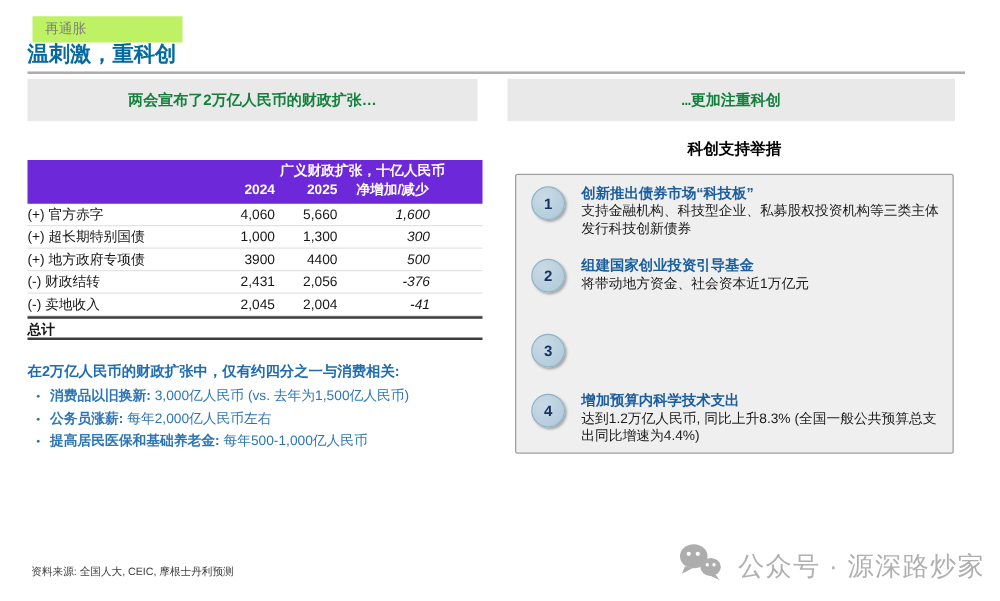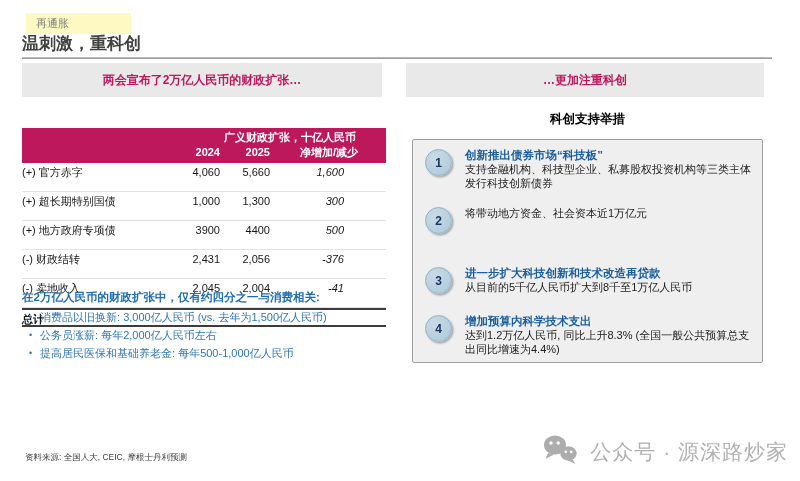--- a/index.html
+++ b/index.html
@@ -1,49 +1,49 @@
 <!DOCTYPE html>
 <html><head>
 <meta charset="utf-8">
 <style>
   * { margin:0; padding:0; box-sizing:border-box; }
   body { font-family:"Liberation Sans","DejaVu Sans",sans-serif; background:#fff; }
   .slide { position:relative; width:800px; height:481px; background:#ffffff; overflow:hidden; }
 
-  .tag { position:absolute; left:26px; top:13px; width:105px; height:21px; background:#fef9c3;
+  .tag { position:absolute; left:26px; top:13px; width:120px; height:21px; background:#bef264;
          color:#7f7f7f; font-size:11px; line-height:21px; padding-left:10px; }
-  .page-title { position:absolute; left:22px; top:32px; font-size:17px; font-weight:bold; color:#404040; }
+  .page-title { position:absolute; left:22px; top:32px; font-size:17px; font-weight:bold; color:#0369a1; }
   .divider { position:absolute; left:22px; top:57px; width:750px; height:2px;
              background:linear-gradient(#c9c9c9,#8f8f8f); }
 
-  .bar { position:absolute; top:63px; height:34px; background:#e9e9e9; color:#be185d;
+  .bar { position:absolute; top:63px; height:34px; background:#e9e9e9; color:#15803d;
          font-weight:bold; font-size:12px; display:flex; align-items:center; justify-content:center; }
   .bar-left { left:22px; width:360px; }
-  .bar-right { left:406px; width:358px; }
+  .bar-right { left:406px; width:358px;font-family:Liberation Mono, monospace; }
 
   
   .ftable { position:absolute; left:22px; top:128px; width:364px; font-size:11px; color:#161616; }
-  .thead { background:#be185d; color:#ffffff; font-weight:bold; padding:2px 0 3px 0; }
+  .thead { background:#6d28d9; color:#ffffff; font-weight:bold; padding:2px 0 3px 0; }
   .thead-unit { text-align:right; padding-right:30px; height:15px; line-height:15px; }
   .tgrid { display:grid; grid-template-columns:140px 58px 50px 116px; }
   .thead-cols { height:15px; line-height:15px; }
   .col-num { text-align:right; }
   .col-net { text-align:right; padding-right:42px;font-style:italic; }
-  .col-net-hdr { text-align:right; padding-right:28px; }
-  .trow { height:29px; line-height:18px; border-bottom:1px solid #e3e3e3; }
+  .col-net-hdr { text-align:center; padding-right:28px; }
+  .trow { height:18px; line-height:18px; border-bottom:1px solid #e3e3e3; }
   .trow:nth-child(7) { border-bottom:none; }
   .trow-total { height:19px; line-height:19px; font-weight:bold;
                 border-top:2px solid #3c3c3c; border-bottom:2px solid #3c3c3c;gap:40px; }
 
   
   .consumption { position:absolute; left:22px; top:290px; width:380px; }
   .c-heading { color:#1f6cb0; font-weight:bold; font-size:11.5px; margin-bottom:5px; }
   .c-bullet { display:flex; color:#2e75b6; font-size:11px; line-height:14px; margin:4px 0; }
   .c-dot { width:18px; padding-left:7px; flex:none; font-size:9px; line-height:14px; }
-  .c-label { font-weight:normal; white-space:pre; }
+  .c-label { font-weight:bold; white-space:pre; }
 
   
   .panel-title { position:absolute; left:412px; top:111px; width:351px; text-align:center;
                  font-weight:bold; font-size:12.5px; color:#000; }
   .panel { position:absolute; left:412px; top:139px; width:351px; height:224px;
            background:#efefef; border:1.5px solid #9f9f9f; border-radius:2px; }
   .p-item { position:absolute; left:8px; right:6px; display:flex; gap:13px; align-items:flex-start; }
   .p-item-1 { top:8px; } .p-item-2 { top:66px; } .p-item-3 { top:126px; } .p-item-4 { top:174px; }
   .p-circle { width:27px; height:27px; border-radius:50%; flex:none; margin-left:4px; margin-top:1px;
               background:radial-gradient(circle at 35% 30%, #c9dae6, #aec8d8);
@@ -140,29 +140,26 @@
     <div class="p-item p-item-1">
       <div class="p-circle">1</div>
       <div>
         <div class="p-title">创新推出债券市场“科技板”</div>
         <div class="p-desc">支持金融机构、科技型企业、私募股权投资机构等三类主体发行科技创新债券</div>
       </div>
     </div>
     <div class="p-item p-item-2">
       <div class="p-circle">2</div>
       <div>
+        <div class="p-title">组建国家创业投资引导基金</div>
         <div class="p-desc">将带动地方资金、社会资本近1万亿元</div>
       </div>
     </div>
     <div class="p-item p-item-3">
       <div class="p-circle">3</div>
-      <div>
-        <div class="p-title">进一步扩大科技创新和技术改造再贷款</div>
-        <div class="p-desc">从目前的5千亿人民币扩大到8千至1万亿人民币</div>
-      </div>
     </div>
     <div class="p-item p-item-4">
       <div class="p-circle">4</div>
       <div>
         <div class="p-title">增加预算内科学技术支出</div>
         <div class="p-desc">达到1.2万亿人民币, 同比上升8.3% (全国一般公共预算总支出同比增速为4.4%)</div>
       </div>
     </div>
   </div>
 

